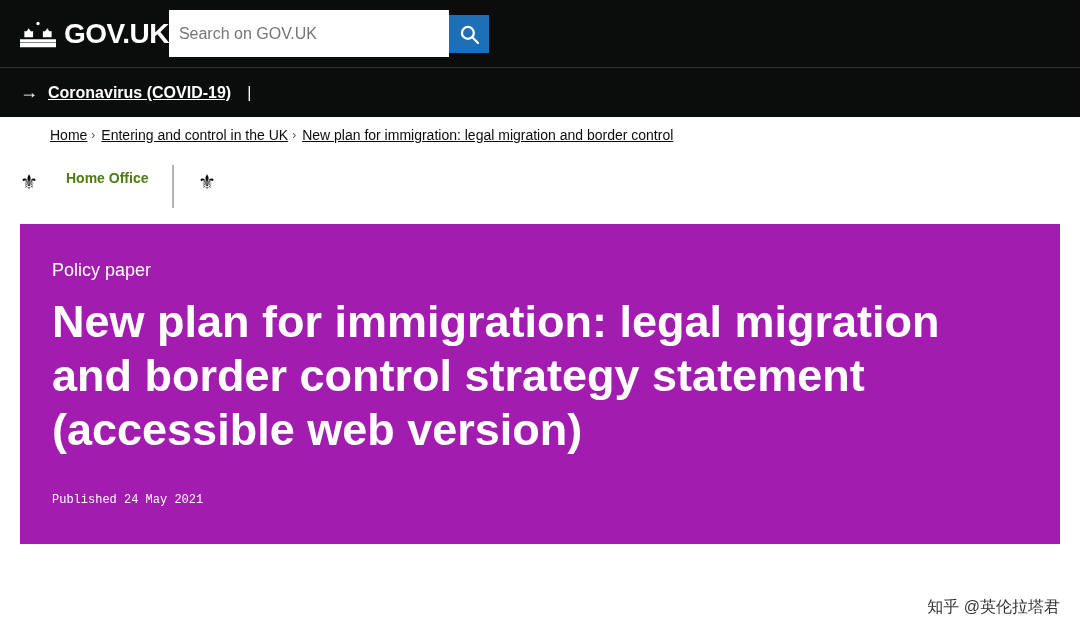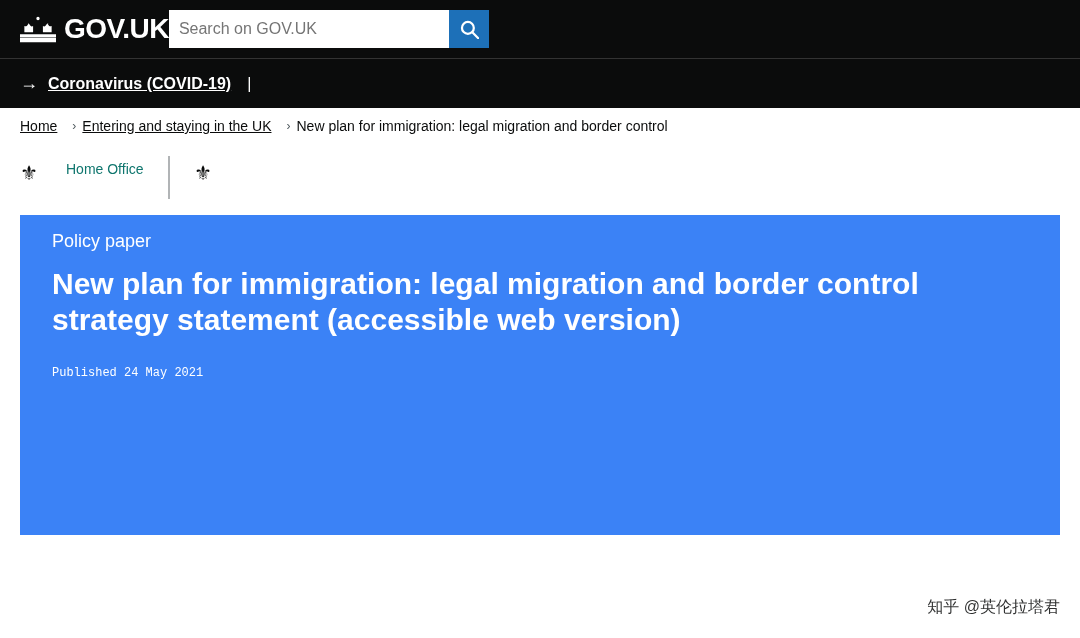--- a/index.html
+++ b/index.html
@@ -38,21 +38,21 @@
       letter-spacing: -0.5px;
     }
 
     .search-container {
       display: flex;
       align-items: center;
     }
 
     .search-input {
       width: 280px;
-      height: 38px;
+      height: 47px;
       padding: 6px 10px;
       font-size: 16px;
       border: none;
       outline: none;
       background: #fff;
       color: #0b0c0c;
     }
 
     .search-button {
       width: 40px;
@@ -105,23 +105,24 @@
     
     .breadcrumb {
       padding: 10px 20px;
       background: #fff;
       border-bottom: none;
     }
 
     .breadcrumb-list {
       display: flex;
       align-items: center;
-      gap: 15px;
+      gap: 4px;
       list-style: none;
       flex-wrap: wrap;
+      margin-left: 30px;
     }
 
     .breadcrumb-item {
       display: flex;
       align-items: center;
       gap: 6px;
       font-size: 14px;
     }
 
     .breadcrumb-item a {
@@ -131,20 +132,21 @@
     }
 
     .breadcrumb-chevron {
       color: #505a5f;
       font-size: 12px;
     }
 
     .breadcrumb-current {
       font-size: 14px;
       color: #0b0c0c;
+      text-decoration: underline;
     }
 
     
     .publishers-section {
       padding: 12px 20px 16px 20px;
       display: flex;
       align-items: flex-start;
       gap: 0;
       border-bottom: none;
     }
@@ -164,47 +166,47 @@
     }
 
     .publisher-crest {
       font-size: 28px;
       line-height: 1;
       margin-top: 2px;
     }
 
     .publisher-name {
       font-size: 14px;
-      color: #0f766e;
-      font-weight: 400;
+      color: #4d7c0f;
+      font-weight: 700;
       line-height: 1.4;
       padding-top: 4px;
     }
 
     
     .hero-section {
-      background: #3b82f6;
+      background: #a21caf;
       margin: 0 20px;
-      padding: 16px 32px 32px 32px;
+      padding: 36px 32px 32px 32px;
       min-height: 320px;
     }
 
     .policy-type {
       color: #fff;
       font-size: 18px;
       font-weight: 400;
       margin-bottom: 14px;
     }
 
     .hero-title {
       color: #fff;
-      font-size: 30px;
+      font-size: 45px;
       font-weight: 700;
       line-height: 1.2;
-      margin-bottom: 28px;
+      margin-bottom: 36px;
       max-width: 900px;
     }
 
     .published-date {
       color: #fff;
       font-size: 12px;
       font-weight: 400;
       font-family: Liberation Mono, monospace;
     }
 
@@ -257,21 +259,21 @@
   <span class="covid-separator">|</span>
 </div>
 
 <nav class="breadcrumb" aria-label="breadcrumb">
   <ol class="breadcrumb-list">
     <li class="breadcrumb-item">
       <a href="#">Home</a>
     </li>
     <li class="breadcrumb-item">
       <span class="breadcrumb-chevron">›</span>
-      <a href="#">Entering and staying in the UK</a>
+      <a href="#">Entering and control in the UK</a>
     </li>
     <li class="breadcrumb-item">
       <span class="breadcrumb-chevron">›</span>
       <span class="breadcrumb-current">New plan for immigration: legal migration and border control</span>
     </li>
   </ol>
 </nav>
 
 <div class="publishers-section">
   <div class="publisher-block">

